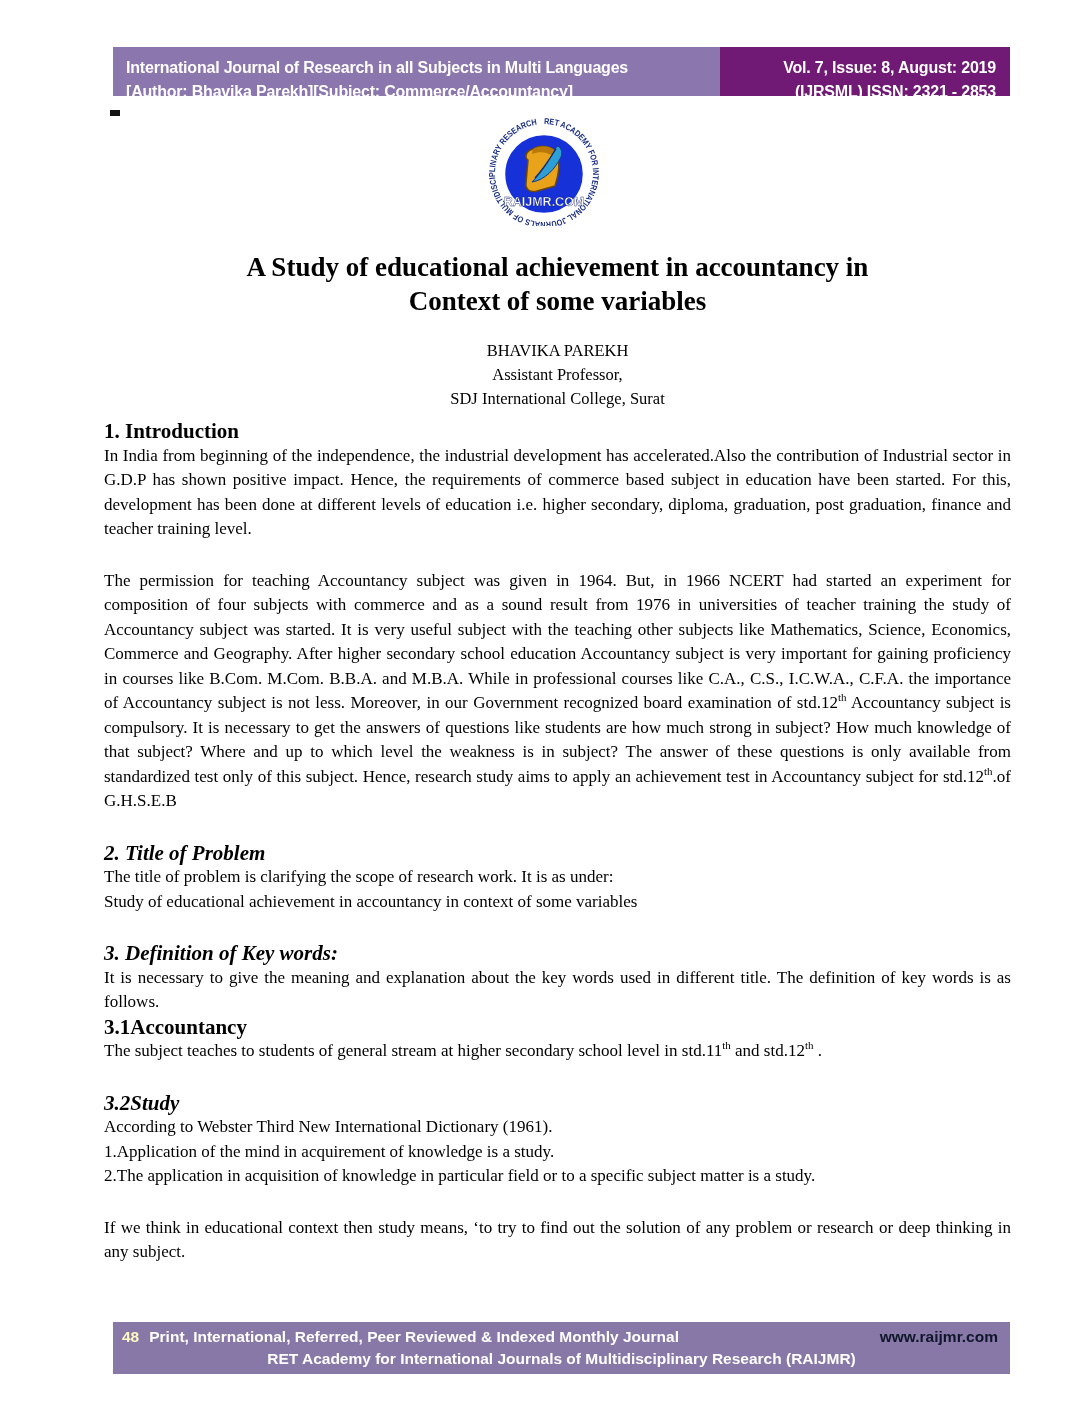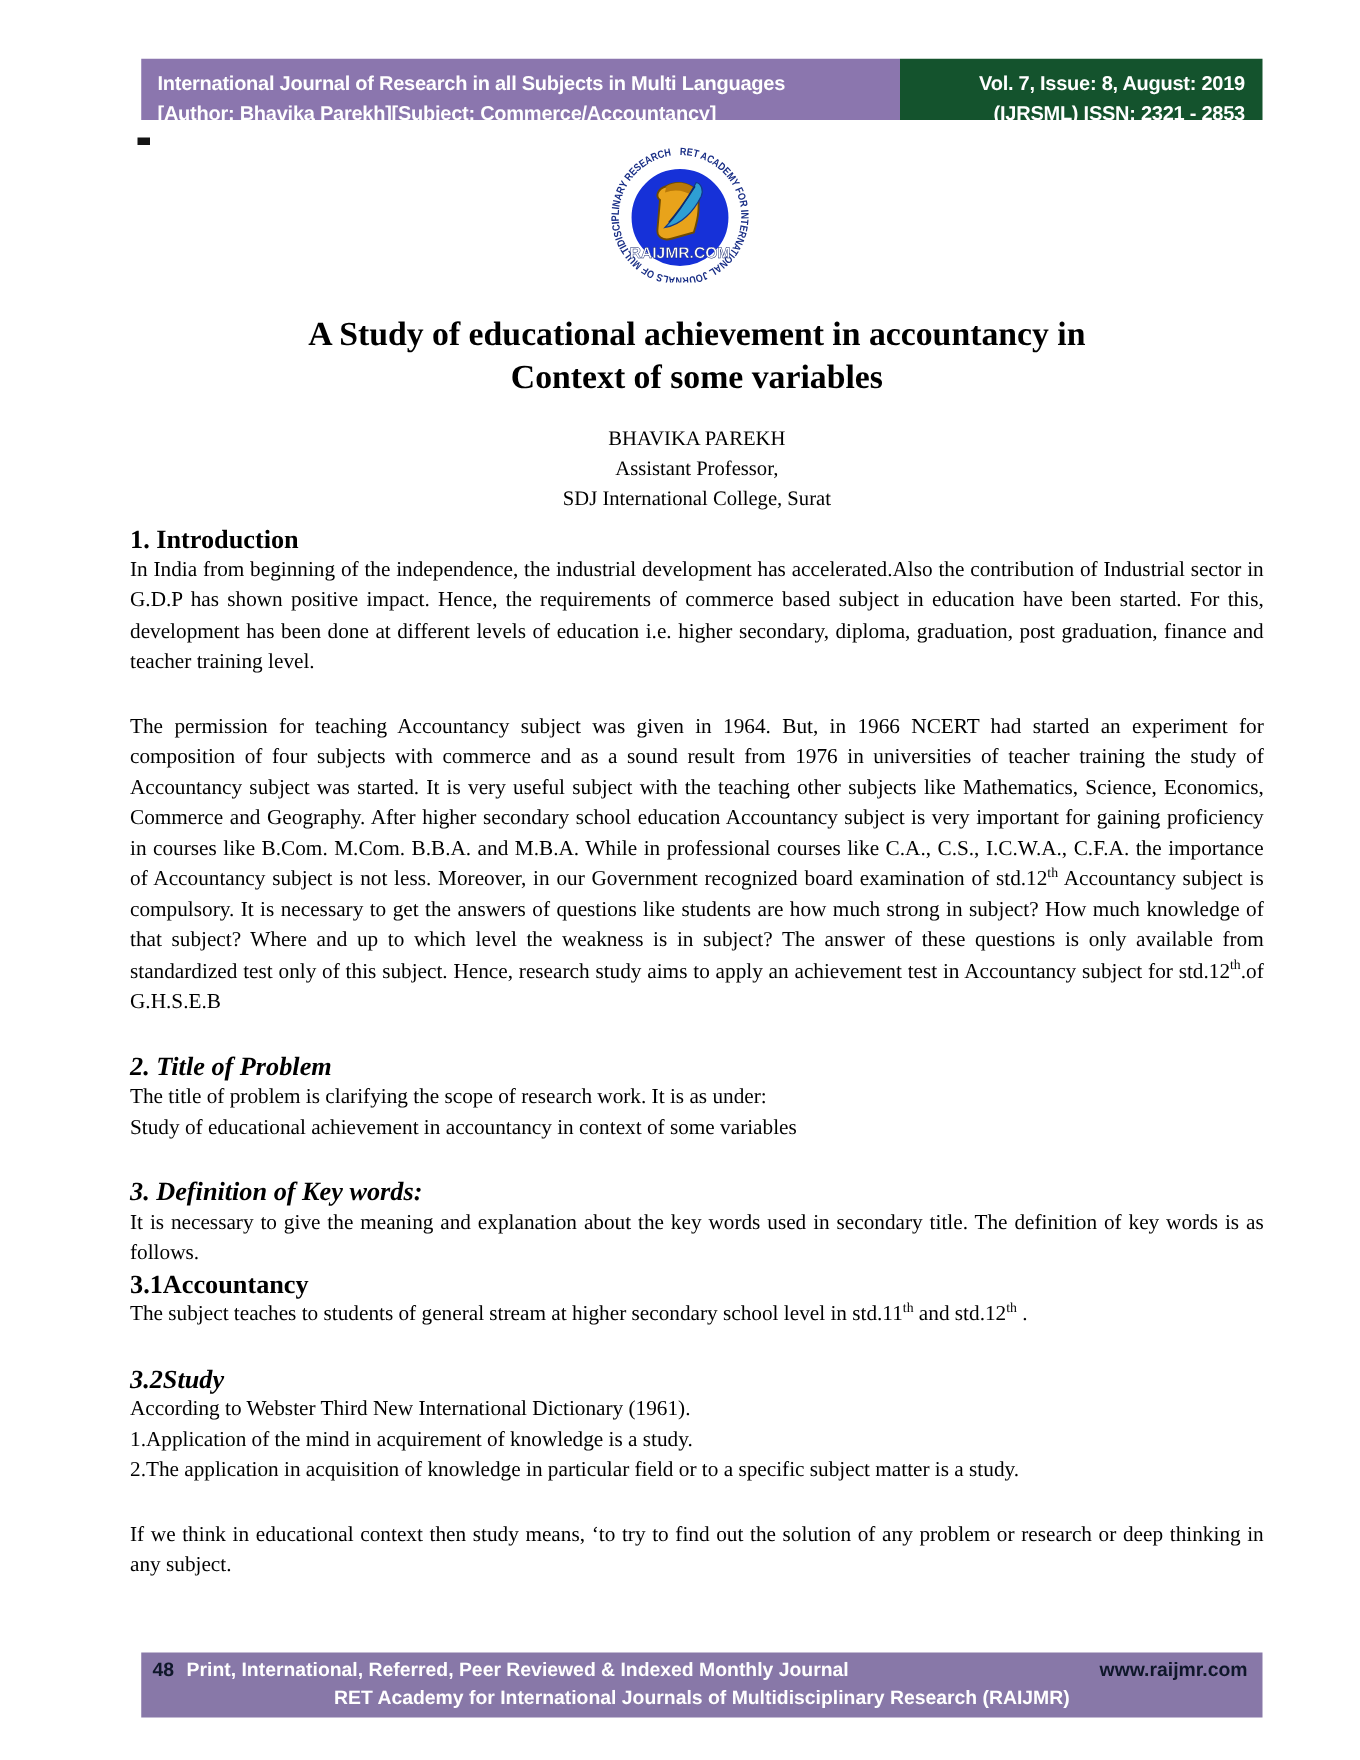--- a/index.html
+++ b/index.html
@@ -14,21 +14,21 @@
   .jheader {
     position:absolute; left:113px; top:47px; width:897px; height:49px;
     display:flex;
     font-family:"Liberation Sans", sans-serif; font-weight:bold; color:#fff;
   }
   .jheader-left {
     background:#8b76ae; flex:1; padding:9px 0 0 13px; box-sizing:border-box;
   }
   .jheader-left > div { font-size:16px; line-height:24px; white-space:nowrap; letter-spacing:-0.2px; }
   .jheader-right {
-    background:#14532d; width:290px; box-sizing:border-box;
+    background:#701a75; width:290px; box-sizing:border-box;
     text-align:right; padding:9px 14px 0 0;
   }
   .jheader-right > div { font-size:16px; line-height:24px; white-space:nowrap; letter-spacing:-0.2px; }
 
   .stray-mark { position:absolute; left:110px; top:110px; width:10px; height:6px; background:#141414; }
 
   
   .logo-wrap { position:absolute; top:116px; left:0; width:100%; display:flex; justify-content:center; }
 
   
@@ -50,21 +50,21 @@
   .sec1-heading { margin-top:8px; }
 
   
   .jfooter {
     position:absolute; left:113px; top:1322px; width:897px; height:52px;
     background:#8878a8; color:#fff; box-sizing:border-box;
     font-family:"Liberation Sans", sans-serif; font-weight:bold; font-size:15.5px;
     padding-top:4px;
   }
   .jfooter-line1 { display:flex; align-items:baseline; padding:0 12px 0 9px; line-height:22px; }
-  .jfooter-pageno { color:#0f172a; margin-right:10px; }
+  .jfooter-pageno { color:#fef9c3; margin-right:10px; }
   .jfooter-site { margin-left:auto; color:#0f172a; text-decoration:none; }
   .jfooter-line2 { text-align:center; line-height:22px; }
 </style>
 </head>
 <body>
 
 <div class="page">
 
   <header class="jheader">
     <div class="jheader-left">
@@ -114,21 +114,21 @@
     <h2 class="sec-heading sec1-heading">1. Introduction</h2>
     <p>In India from beginning of the independence, the industrial development has accelerated.Also the contribution of Industrial sector in G.D.P has shown positive impact. Hence, the requirements of commerce based subject in education have been started. For this, development has been done at different levels of education i.e. higher secondary, diploma, graduation, post graduation, finance and teacher training level.</p>
 
     <p class="mt-blank"><span>The permission for teaching Accountancy subject was given in 1964. But, in 1966 NCERT had started an experiment for composition of four subjects with commerce and as a sound result from 1976 in universities of teacher training the study of Accountancy subject was started. It is very useful subject with the teaching other subjects like Mathematics, Science, Economics, Commerce and Geography. After higher secondary school education Accountancy subject is very important for gaining proficiency in courses like B.Com. M.Com. B.B.A. and M.B.A. While in professional courses like C.A., C.S., I.C.W.A., C.F.A. the importance of Accountancy subject is not less. Moreover, in our Government recognized board examination of std.12</span><sup>th</sup><span> Accountancy subject is compulsory. It is necessary to get the answers of questions like students are how much strong in subject? How much knowledge of that subject? Where and up to which level the weakness is in subject? The answer of these questions is only available from standardized test only of this subject. Hence, research study aims to apply an achievement test in Accountancy subject for std.12</span><sup>th</sup><span>.of G.H.S.E.B</span></p>
 
     <h2 class="sec-heading mt-head">2. Title of Problem</h2>
     <p>The title of problem is clarifying the scope of research work. It is as under:</p>
     <p class="bold-line">Study of educational achievement in accountancy in context of some variables</p>
 
     <h2 class="sec-heading mt-head">3. Definition of Key words:</h2>
-    <p>It is necessary to give the meaning and explanation about the key words used in secondary title. The definition of key words is as follows.</p>
+    <p>It is necessary to give the meaning and explanation about the key words used in different title. The definition of key words is as follows.</p>
     <h2 class="sec-heading">3.1Accountancy</h2>
     <p><span>The subject teaches to students of general stream at higher secondary school level in std.11</span><sup>th</sup><span> and std.12</span><sup>th</sup><span> .</span></p>
 
     <h2 class="sec-heading mt-head">3.2Study</h2>
     <p>According to Webster Third New International Dictionary (1961).</p>
     <p>1.Application of the mind in acquirement of knowledge is a study.</p>
     <p>2.The application in acquisition of knowledge in particular field or to a specific subject matter is a study.</p>
 
     <p class="mt-blank">If we think in educational context then study means, ‘to try to find out the solution of any problem or research or deep thinking in any subject.</p>
 

